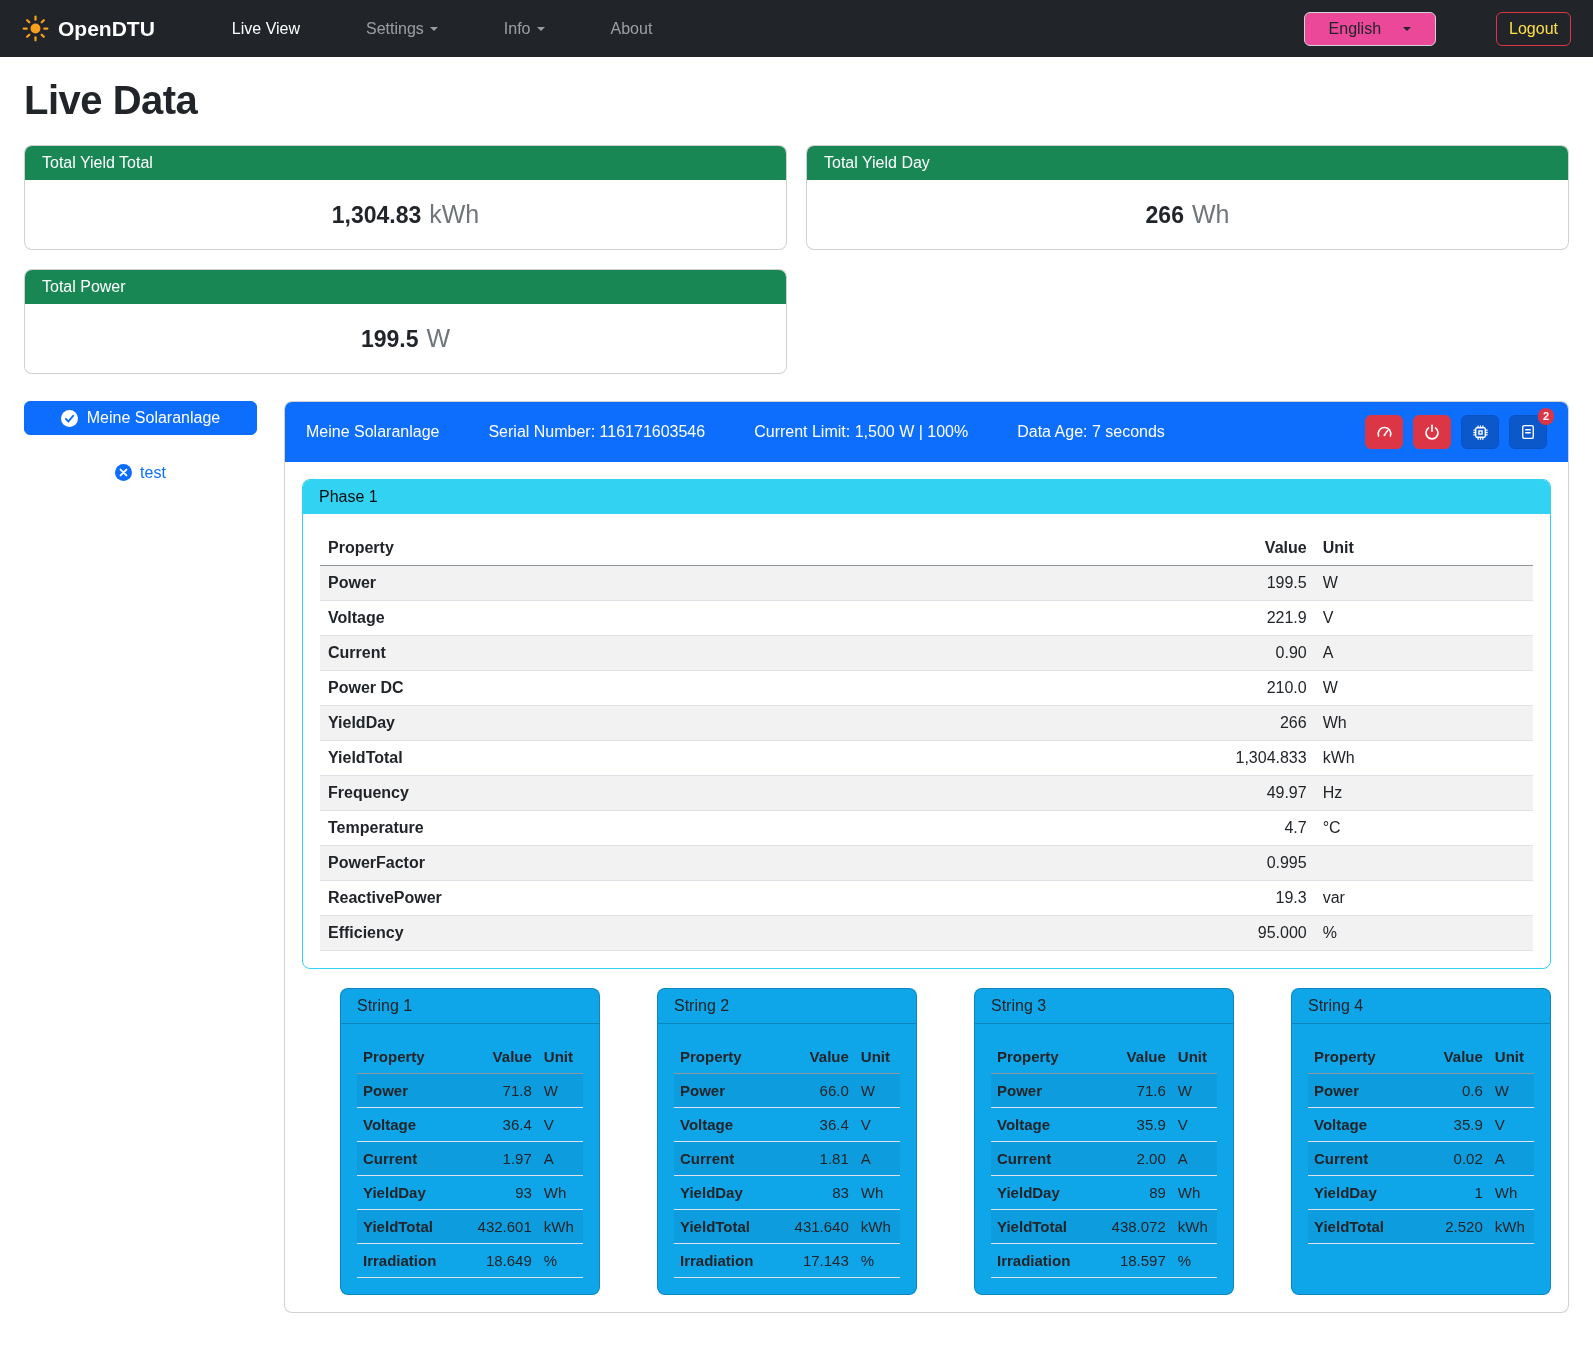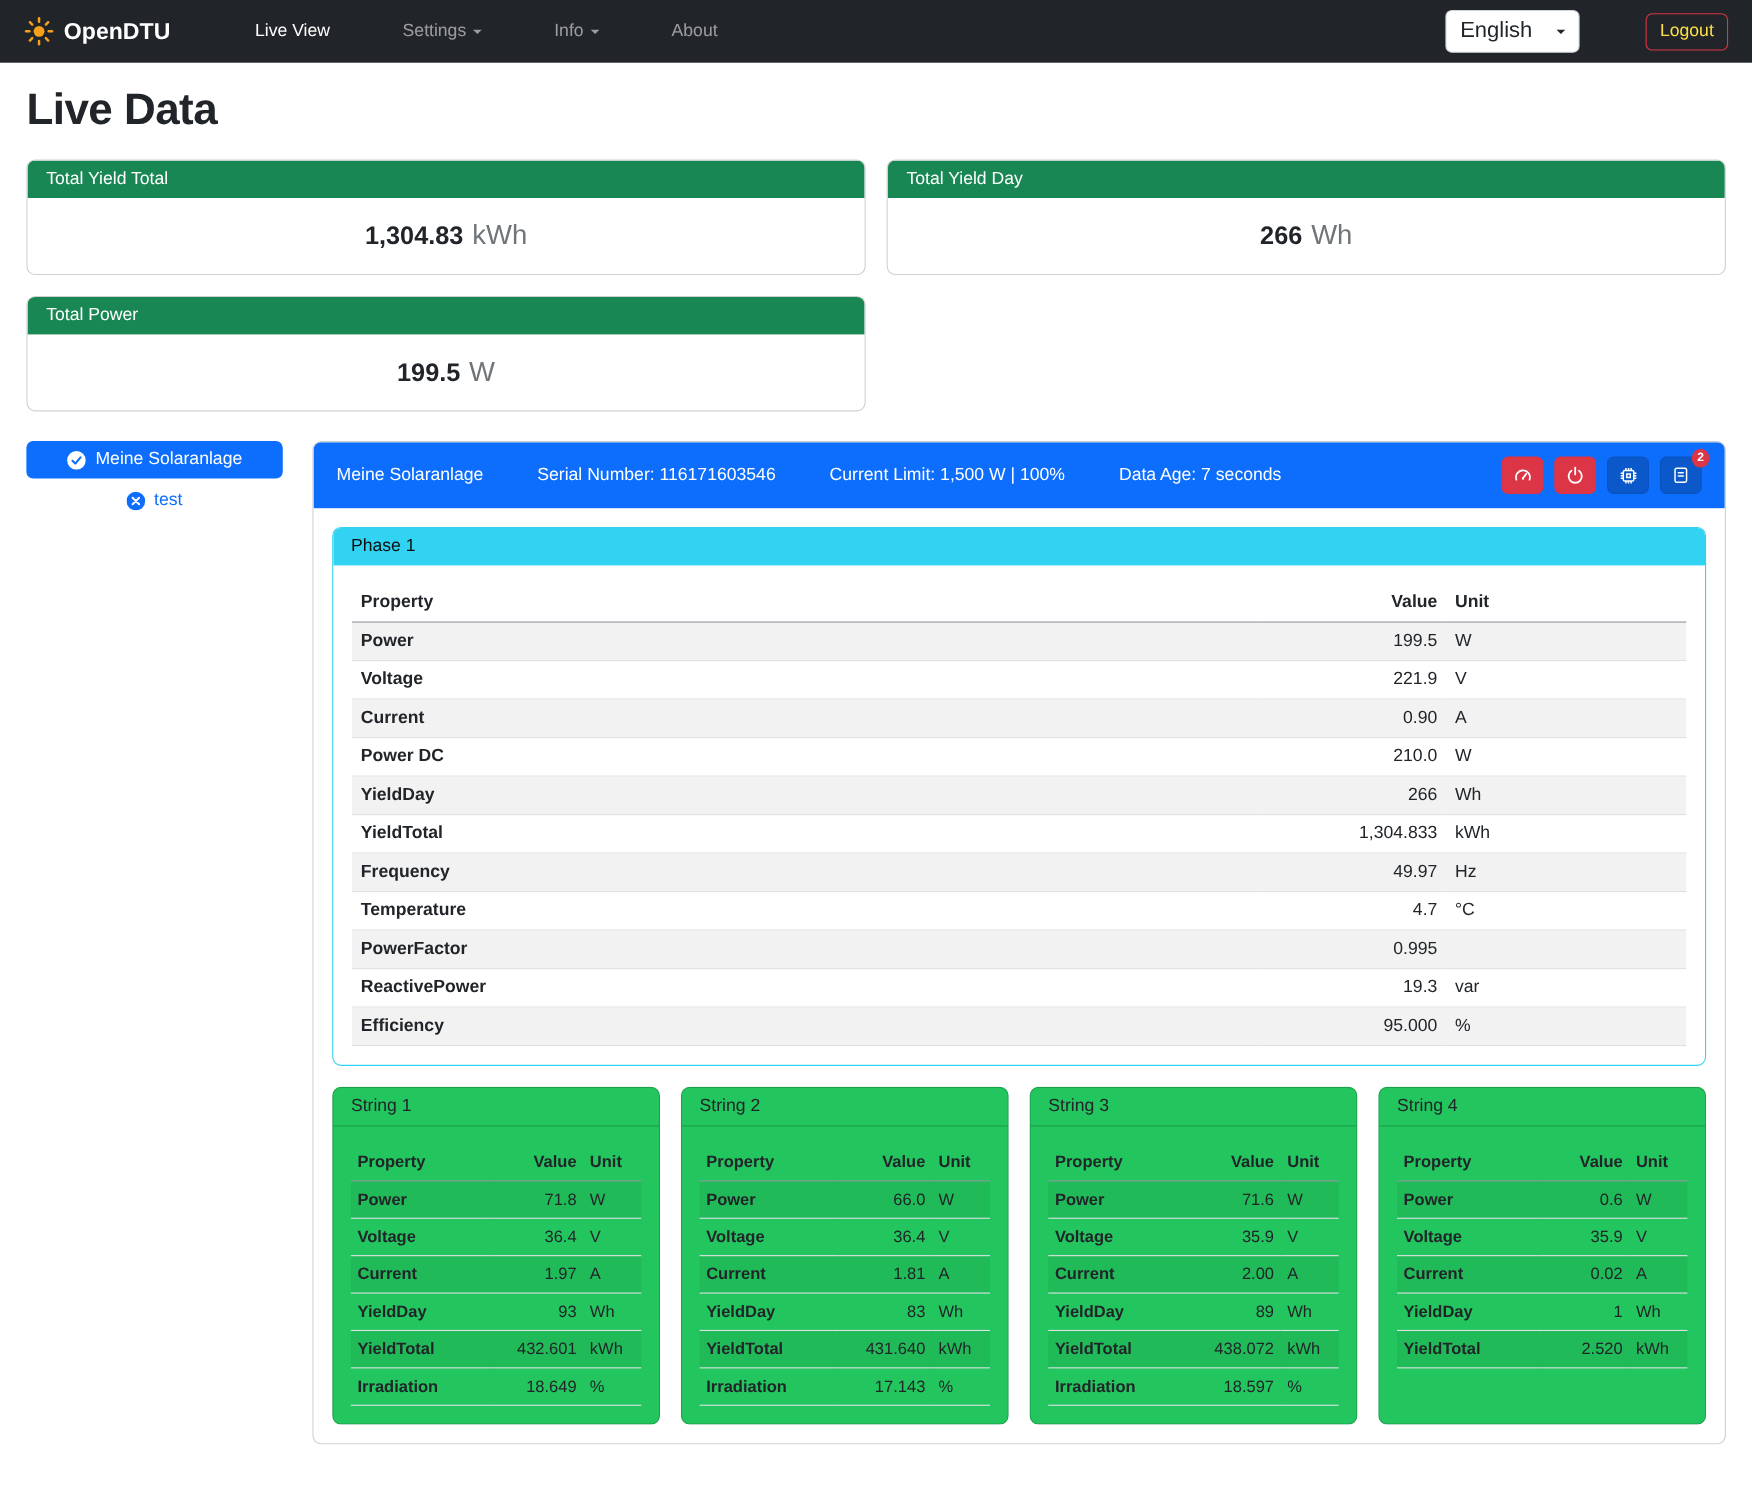--- a/index.html
+++ b/index.html
@@ -23,22 +23,22 @@
     color:rgba(255,255,255,.55); padding:8px 11px; font-size:16px; cursor:pointer;
     display:inline-flex; align-items:center; gap:6px;
   }
   .nav-link.active { color:#fff; }
   .caret-down {
     width:0; height:0; border-left:4px solid transparent; border-right:4px solid transparent;
     border-top:4px solid currentColor; display:inline-block;
   }
   .nav-spacer { flex:1; }
   .lang-select {
-    background:#ffffff; color:#212529; border:1px solid #ced4da; border-radius:6px;
-    padding:7px 12px; display:inline-flex; align-items:center; gap:22px; font-size:20px; cursor:pointer;
+    background:#ec4899; color:#212529; border:1px solid #ced4da; border-radius:6px;
+    padding:7px 24px; display:inline-flex; align-items:center; gap:22px; font-size:16px; cursor:pointer;
   }
   .lang-select .caret-down { border-top-color:#212529; }
   .logout-btn {
     margin-left:16px; background:transparent; border:1px solid #dc3545; color:#fde047;
     border-radius:6px; padding:7px 12px; font-size:16px; cursor:pointer;
     font-family:"Liberation Sans",sans-serif;
   }
 
   
   .container { padding: 0 24px 24px 24px; }
@@ -53,21 +53,21 @@
 
   .main-row { display:grid; grid-template-columns:233px 1fr; gap:27px; margin-top:27px; align-items:start; }
 
   
   .inv-select-btn {
     width:100%; background:#0d6efd; border:1px solid #0d6efd; color:#fff;
     border-radius:6px; padding:7px 12px; font-size:16px; cursor:pointer;
     display:flex; align-items:center; justify-content:center; gap:9px;
     font-family:"Liberation Sans",sans-serif;
   }
-  .test-row { display:flex; align-items:center; justify-content:center; gap:8px; margin-top:11px;
+  .test-row { display:flex; justify-content:center; gap:8px; margin-top:29px;
     color:#0d6efd; font-size:16px; cursor:pointer; }
 
   
   .panel { border:1px solid rgba(0,0,0,.18); border-radius:8px; background:#fff; overflow:hidden; }
   .panel-header {
     background:#0d6efd; color:#fff; padding:13px 21px;
     display:flex; align-items:center; font-size:16px;
   }
   .ph-item { margin-right:49px; white-space:nowrap; }
   .ph-spacer { flex:1; }
@@ -98,22 +98,22 @@
   }
   table.data thead th { font-weight:700; border-bottom:1px solid #8f969c; }
   table.data tbody tr:nth-child(odd) { background:rgba(0,0,0,.05); }
   table.data th.prop { font-weight:700; }
   .col-val { text-align:right !important; }
   .phase-body .col-val { width:14%; }
   .phase-body .col-unit { width:18%; }
 
   
   .strings-row { display:grid; grid-template-columns:repeat(4,1fr); gap:19px; align-items:stretch; }
-  .strcard { border:1px solid rgba(0,0,0,.18); border-radius:8px; overflow:hidden; background:#22c55e;
-    display:flex; flex-direction:column; }
+  .strcard { border:1px solid rgba(0,0,0,.18); border-radius:8px; overflow:hidden; background:#0ea5e9;
+    display:flex; flex-direction:column;margin-left:38px; }
   .strcard-header { padding:8px 16px; border-bottom:1px solid rgba(0,0,0,.18); font-size:16px; }
   .strcard-body { padding:16px; }
   .strcard-body table.data th, .strcard-body table.data td { font-size:15px; padding:8px 6px; }
   .strcard-body .col-val { width:32%; }
   .strcard-body .col-unit { width:20%; }
 </style>
 </head>
 <body>
 
 <nav class="navbar">

